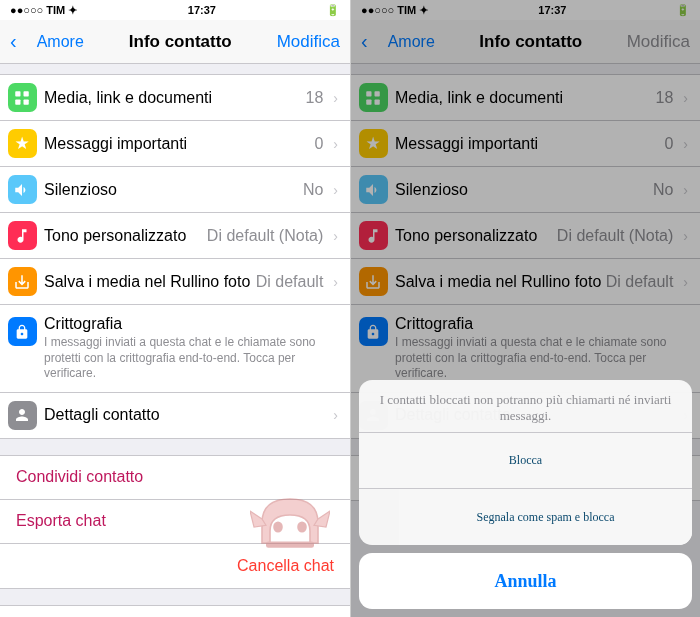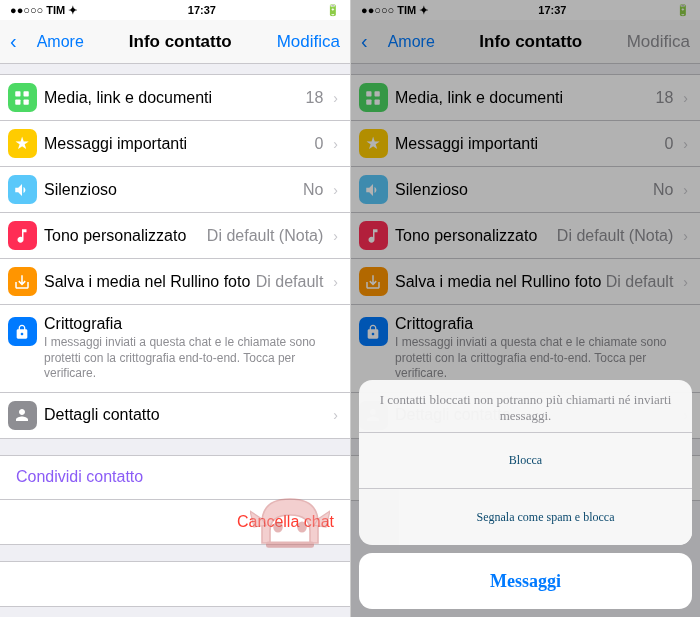--- a/index.html
+++ b/index.html
@@ -160,21 +160,21 @@
     .action-row {
       display: flex;
       align-items: center;
       min-height: 44px;
       padding: 0 16px;
       background: #fff;
       border-bottom: 1px solid #c8c7cc;
       cursor: pointer;
     }
     .action-row:last-child { border-bottom: none; justify-content: flex-end; }
-    .action-label-blue { font-size: 16px; color: #8b5cf6; }
+    .action-label-blue { font-size: 16px; color: #be185d; }
     .action-label-red { font-size: 16px; color: #ff3b30; }
 
     
     .divider { height: 16px; background: #efeff4; }
 
     
     .overlay-backdrop {
       position: absolute;
       bottom: 0;
       left: 0;
@@ -377,20 +377,23 @@
         </div>
 
       </div>
     </div>
 
     <div class="divider"></div>
 
     <div class="table-group">
       <div class="action-row">
         <span class="action-label-blue">Condividi contatto</span>
+      </div>
+      <div class="action-row">
+        <span class="action-label-blue">Esporta chat</span>
       </div>
       <div class="action-row">
         <span class="action-label-red">Cancella chat</span>
       </div>
     </div>
 
     <div class="divider"></div>
 
     <div class="table-group">
       <div class="action-row">
@@ -569,17 +572,17 @@
           I contatti bloccati non potranno più chiamarti né inviarti messaggi.
         </div>
         <div class="sheet-btn">
           <span class="sheet-btn-red">Blocca</span>
         </div>
         <div class="sheet-btn">
           <span class="sheet-btn-red">Segnala come spam e blocca</span>
         </div>
       </div>
       <div class="sheet-cancel">
-        <span class="sheet-btn-blue-large">Messaggi</span>
+        <span class="sheet-btn-blue-large">Annulla</span>
       </div>
     </div>
   </div>
 </div>
 
 </body></html>

